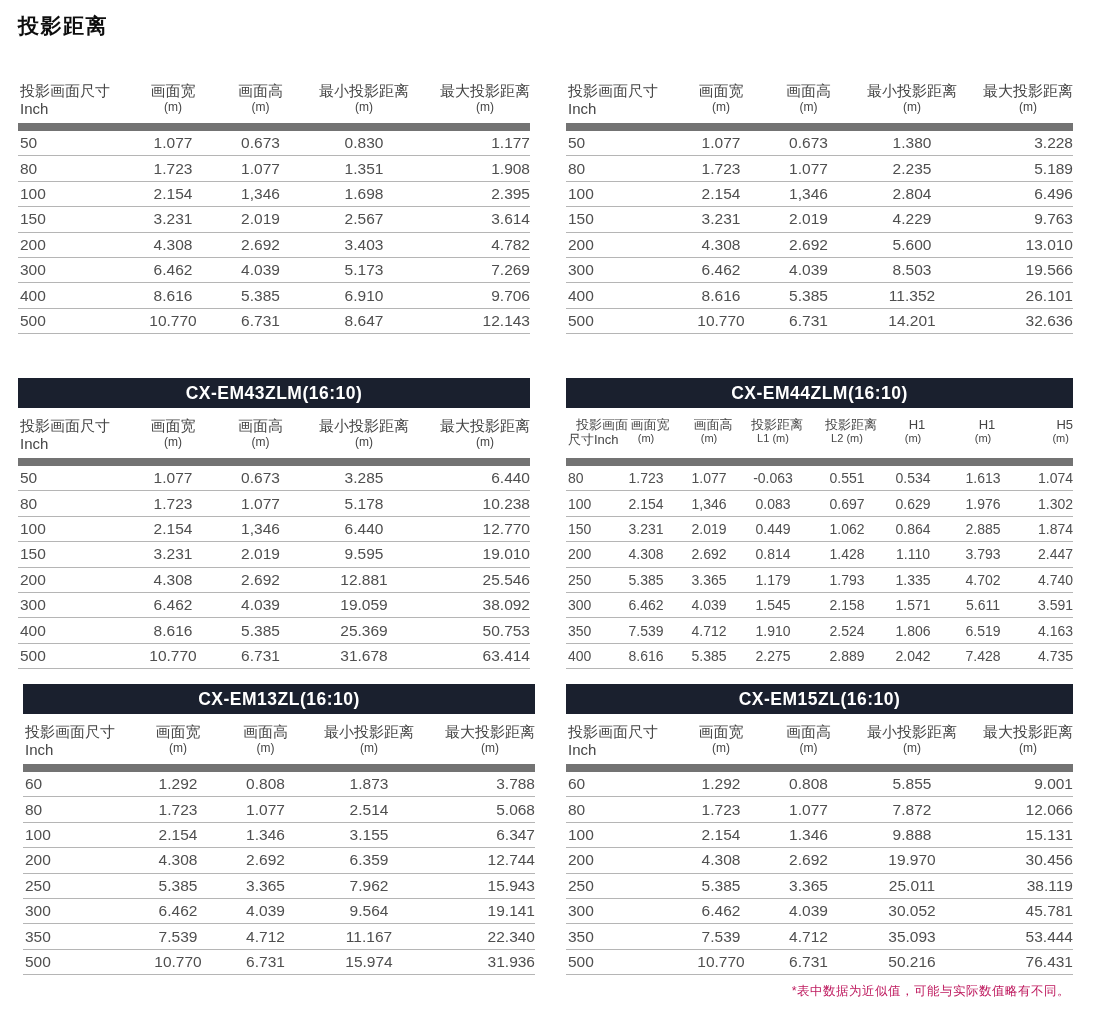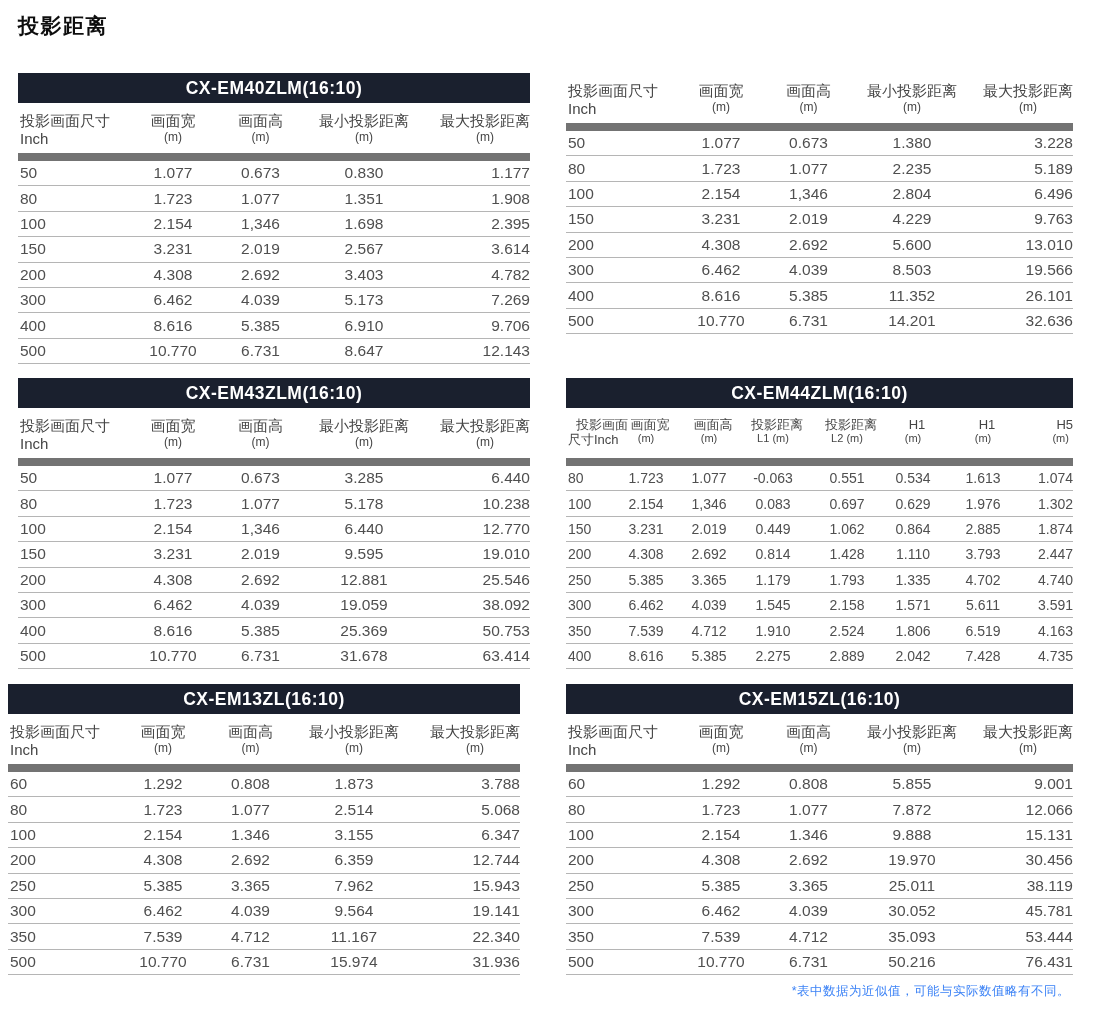--- a/index.html
+++ b/index.html
@@ -9,21 +9,21 @@
   }
   .page-title{
     position:absolute;left:18px;top:12px;
     font-size:21px;font-weight:bold;color:#0d0d0d;letter-spacing:1.5px;
   }
   .tbl{position:absolute;}
   #tbl0{left:18px;top:73px;width:512px;}
   #tbl1{left:566px;top:73px;width:507px;}
   #tbl2{left:18px;top:378px;width:512px;}
   #tbl3{left:566px;top:378px;width:507px;}
-  #tbl4{left:8px;top:684px;width:512px;}
+  #tbl4{left:23px;top:684px;width:512px;}
   #tbl5{left:566px;top:684px;width:507px;}
   .tbl-bar{
     height:30px;background:#1a202e;color:#ffffff;
     font-size:17.5px;font-weight:600;letter-spacing:0.5px;
     display:flex;align-items:center;justify-content:center;
   }
   table.grid{border-collapse:collapse;table-layout:fixed;width:100%;}
   thead th{
     height:41px;box-sizing:content-box;vertical-align:top;padding:9px 0 0 0;
     border-bottom:8px solid #737373;font-weight:normal;color:#454545;
@@ -42,30 +42,29 @@
   .al-right{text-align:right;}
   td.al-left{padding-left:2px;}
   th.al-left{padding-left:2px;}
   
   .wide td{font-size:14px;}
   .wide .h1{font-size:13px;margin-left:8px;}
   .wide .h2{font-size:13px;}
   .wide .h2.small{font-size:11px;}
   .footnote{
     position:absolute;top:983px;right:26px;
-    font-size:12.5px;color:#3b82f6;letter-spacing:0.5px;
+    font-size:12.5px;color:#be185d;letter-spacing:0.5px;
   }
 </style>
 </head>
 <body>
 
 <div class="page-title">投影距离</div>
 
 <div class="tbl" id="tbl0">
-  <div class="tbl-bar">CX-EM40ZLM(16:10)</div>
   <div class="tbl-body">
       <table class="grid">
         <colgroup>
           <col style="width: 110px;">
           <col style="width: 90px;">
           <col style="width: 85px;">
           <col style="width: 122px;">
           <col>
         </colgroup>
         <thead>

